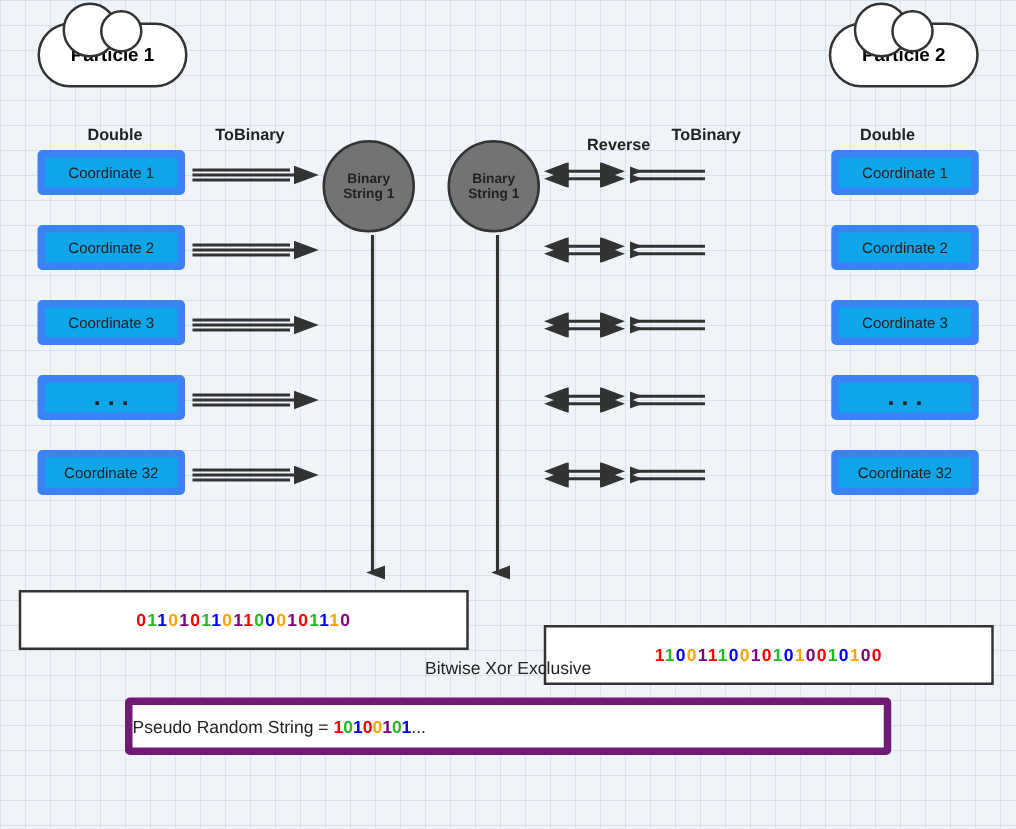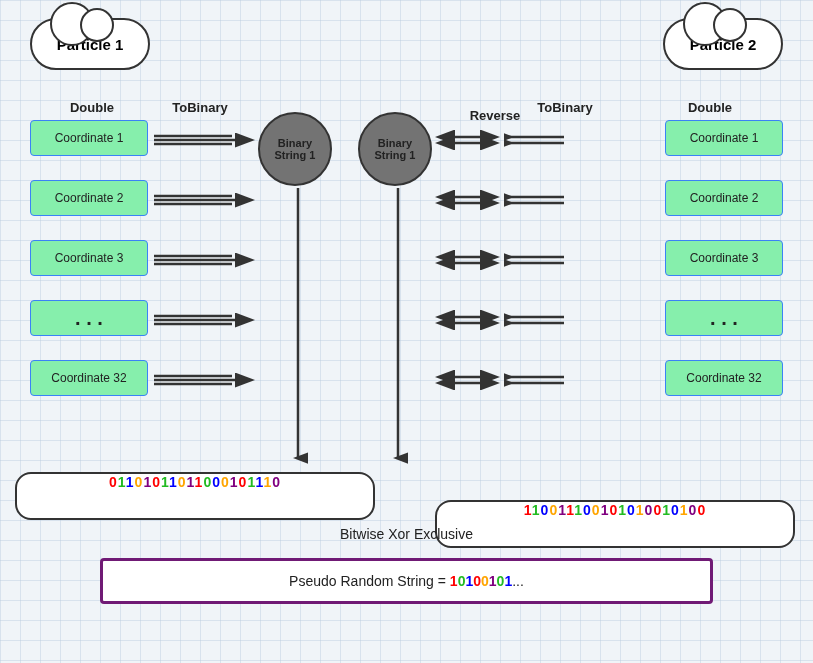--- a/index.html
+++ b/index.html
@@ -74,22 +74,22 @@
       position: absolute;
       font-size: 13px;
       font-weight: bold;
       color: #222;
       text-align: center;
     }
 
     
     .coord-box {
       position: absolute;
-      background: #86efac;
-      border: 1px solid #3b82f6;
+      background: #0ea5e9;
+      border: 6px solid #3b82f6;
       border-radius: 4px;
       display: flex;
       align-items: center;
       justify-content: center;
       font-size: 12px;
       color: #222;
     }
 
     
     .circle-node {
@@ -104,46 +104,46 @@
       font-size: 11px;
       font-weight: bold;
       color: #222;
     }
 
     
     .binary-box {
       position: absolute;
       background: white;
       border: 2px solid #333;
-      border-radius: 16px;
-      display: flex;
-      align-items: flex-start;
+      border-radius: 0;
+      display: flex;
+      align-items: center;
       justify-content: center;
       font-size: 14px;
       font-weight: bold;
       letter-spacing: 1px;
     }
 
     
     .xor-label {
       position: absolute;
       font-size: 14px;
       color: #222;
       text-align: center;
     }
 
     
     .pseudo-box {
       position: absolute;
       background: white;
-      border: 3px solid #701a75;
+      border: 6px solid #701a75;
       border-radius: 4px;
       display: flex;
       align-items: center;
-      justify-content: center;
+      justify-content: flex-start;
       font-size: 14px;
       color: #222;
     }
 
     
     .c-r { color: red; }
     .c-g { color: #22bb22; }
     .c-b { color: blue; }
     .c-o { color: orange; }
     .c-p { color: purple; }

